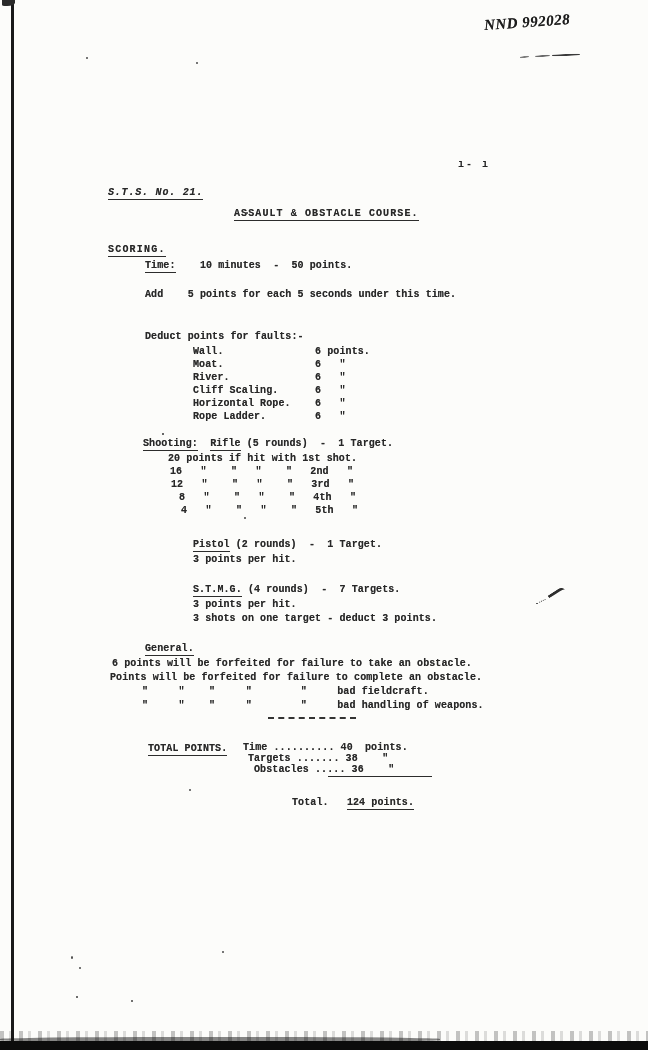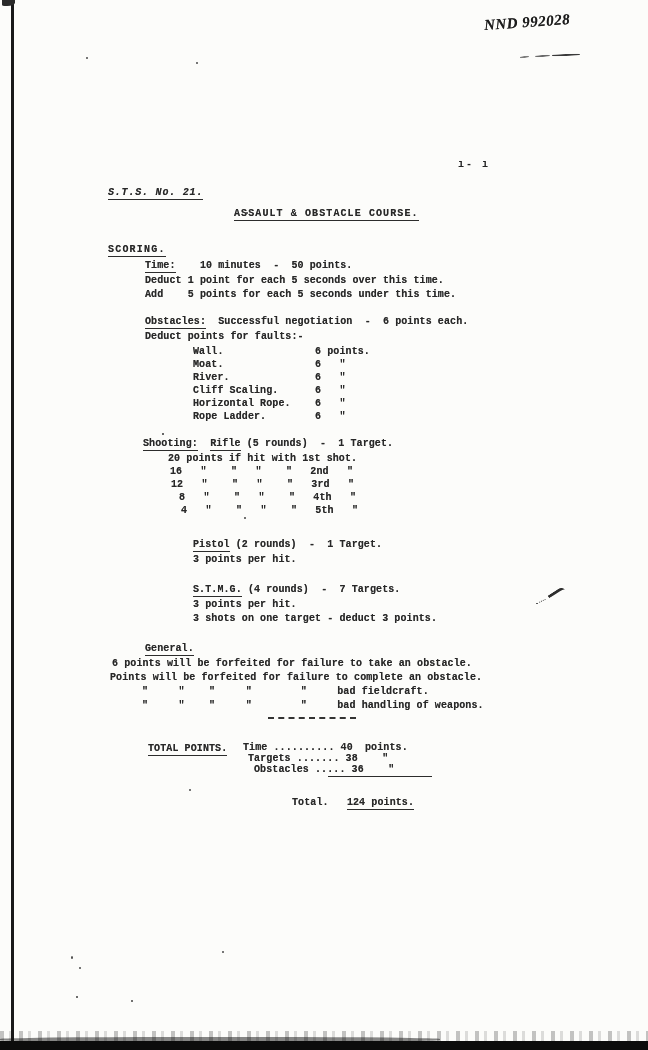--- a/index.html
+++ b/index.html
@@ -69,24 +69,22 @@
   <div class="squiggle sq1"></div>
   <div class="squiggle sq2"></div>
   <div class="squiggle sq3"></div>
   <div class="corner-mark">ı- ı</div>
 
   <div class="line docref" style="left:108px;top:186px;font-style:italic;"><span class="u">S.T.S. No. 21.</span></div>
   <div class="line title" style="left:234px;top:207px;"><span class="u">ASSAULT &amp; OBSTACLE COURSE.</span></div>
   <div class="line scoring" style="left:108px;top:243px;"><span class="u">SCORING.</span></div>
 
   <div class="line" style="left:145px;top:259px;"><span class="u">Time:</span><span>    10 minutes  -  50 points.</span></div>
-  <div class="line" style="left:145px;top:274px;">Deduct 1 point for each 5 seconds over this time.</div>
   <div class="line" style="left:145px;top:288px;">Add    5 points for each 5 seconds under this time.</div>
 
-  <div class="line" style="left:145px;top:315px;"><span class="u">Obstacles:</span><span>  Successful negotiation  -  6 points each.</span></div>
   <div class="line" style="left:145px;top:330px;">Deduct points for faults:-</div>
   <div class="line" style="left:193px;top:345px;">Wall.               6 points.</div>
   <div class="line" style="left:193px;top:358px;">Moat.               6   "</div>
   <div class="line" style="left:193px;top:371px;">River.              6   "</div>
   <div class="line" style="left:193px;top:384px;">Cliff Scaling.      6   "</div>
   <div class="line" style="left:193px;top:397px;">Horizontal Rope.    6   "</div>
   <div class="line" style="left:193px;top:410px;">Rope Ladder.        6   "</div>
 
   <div class="line" style="left:143px;top:437px;"><span class="u">Shooting:</span><span>  </span><span class="u">Rifle</span><span> (5 rounds)  -  1 Target.</span></div>
   <div class="line" style="left:168px;top:452px;">20 points if hit with 1st shot.</div>

